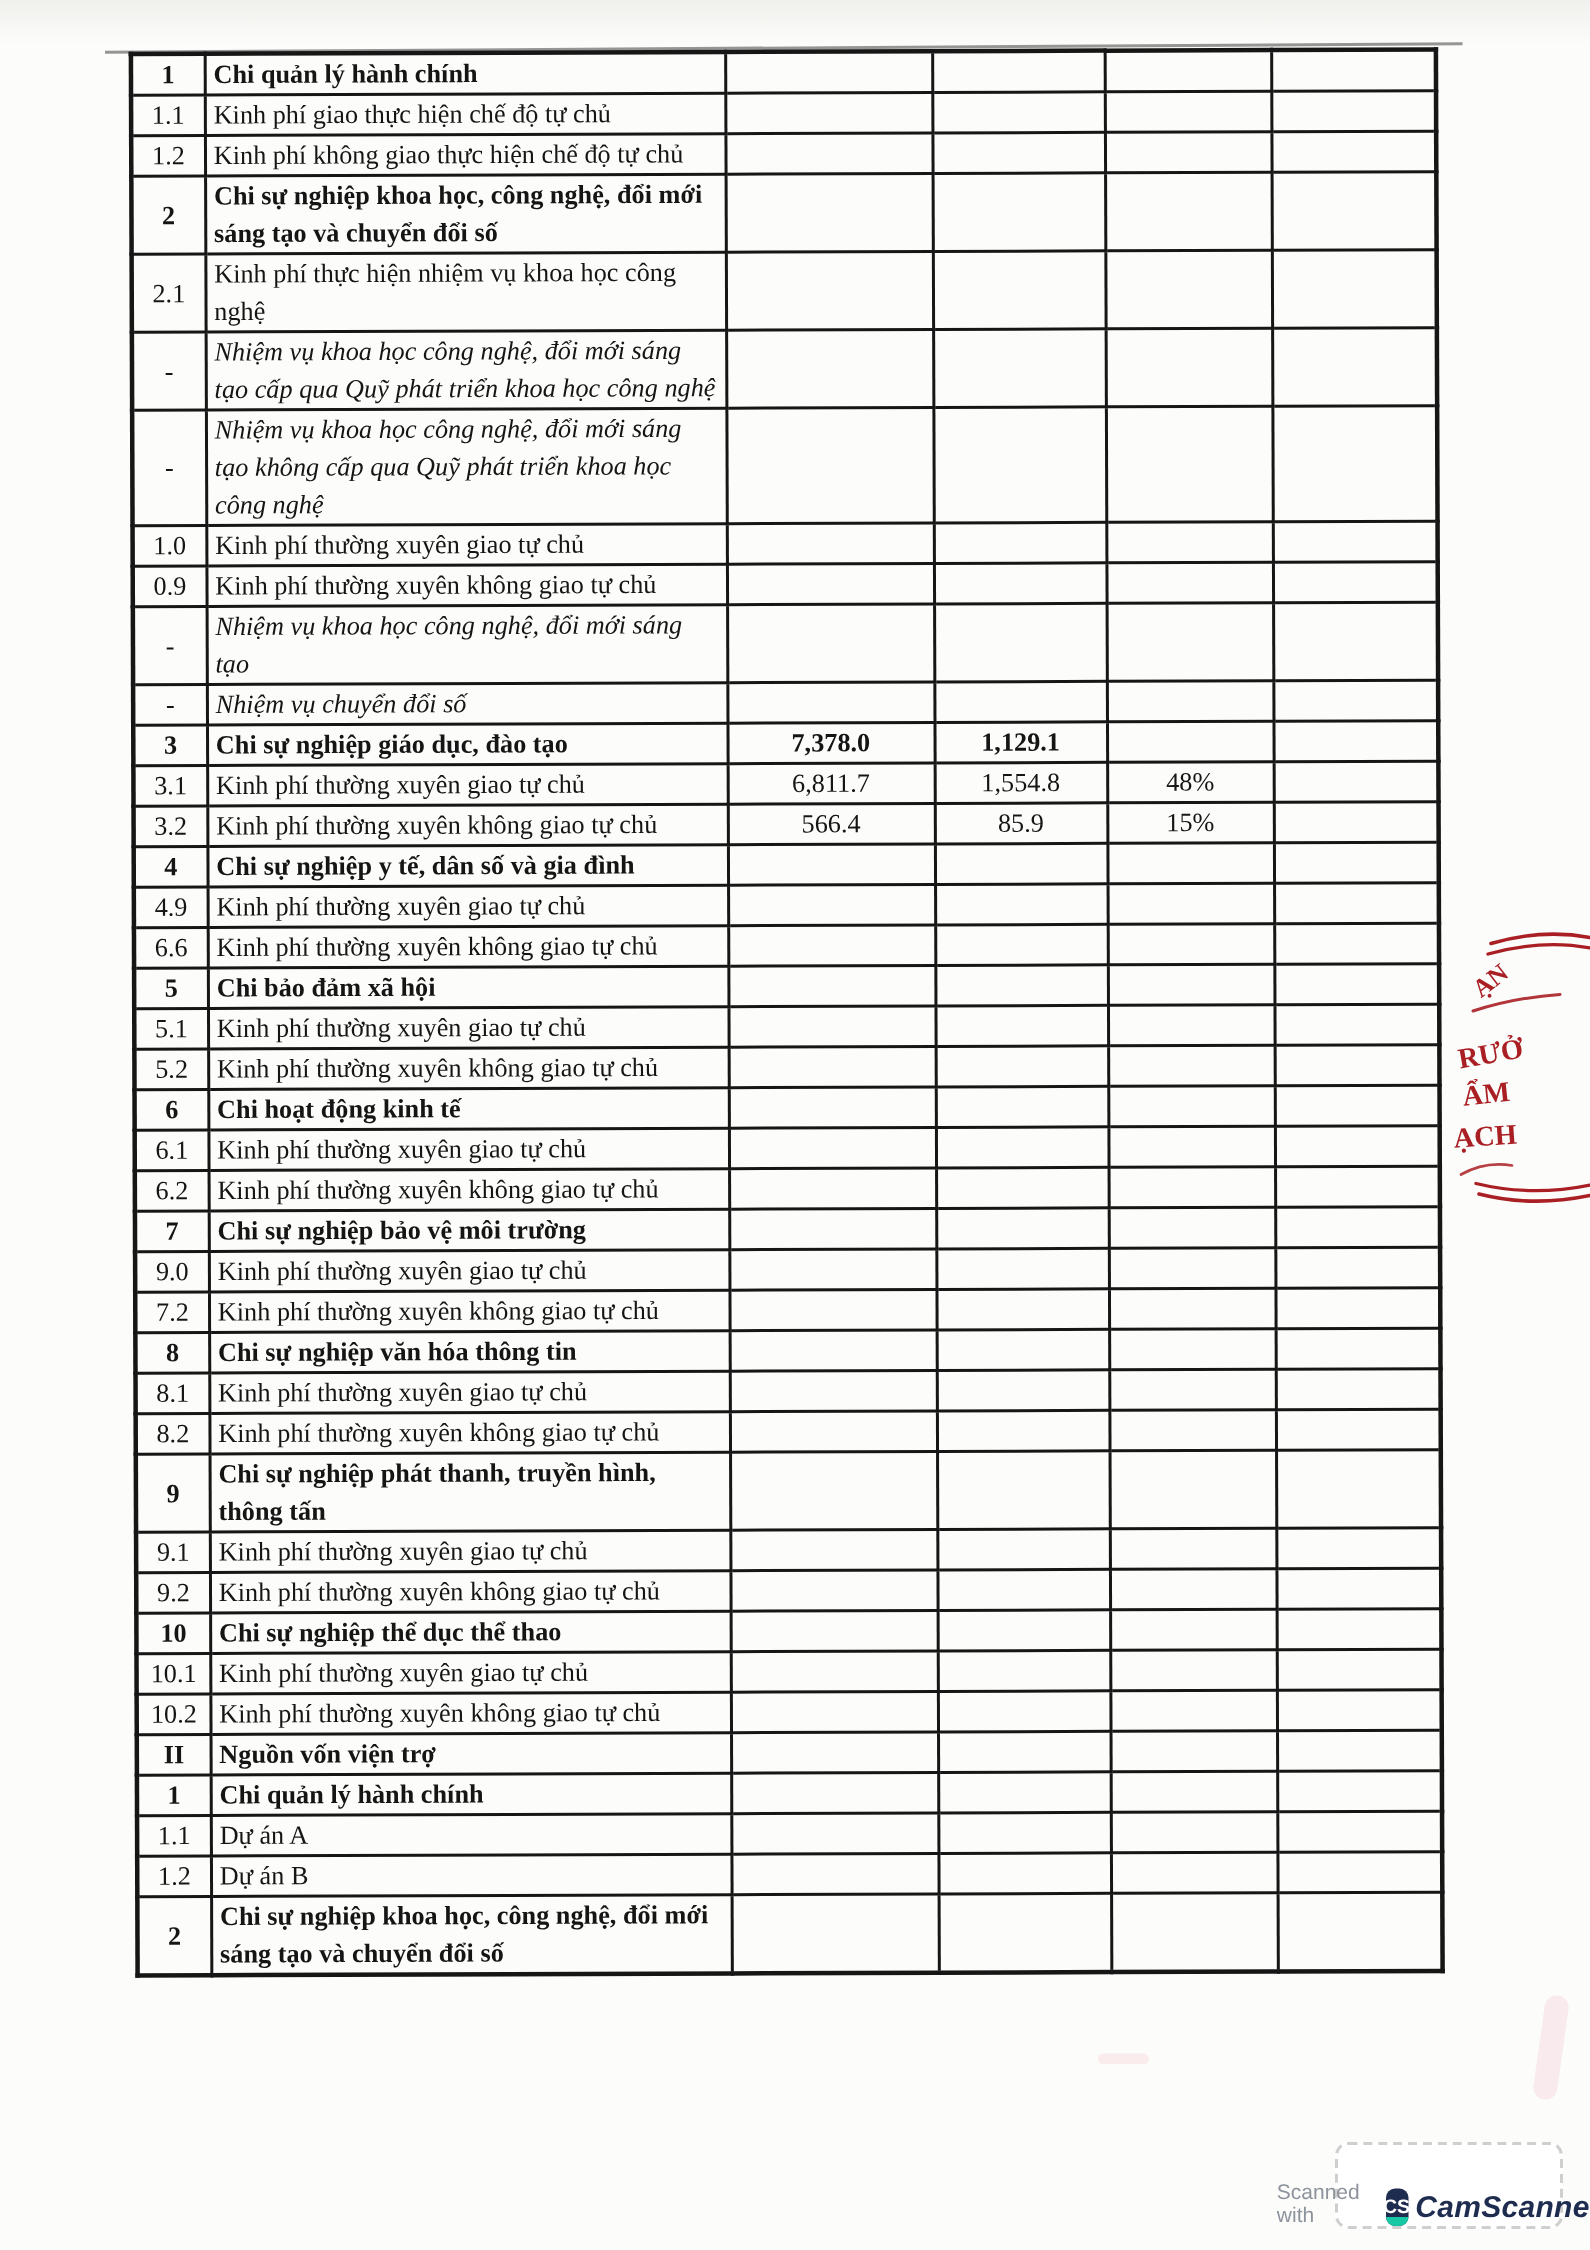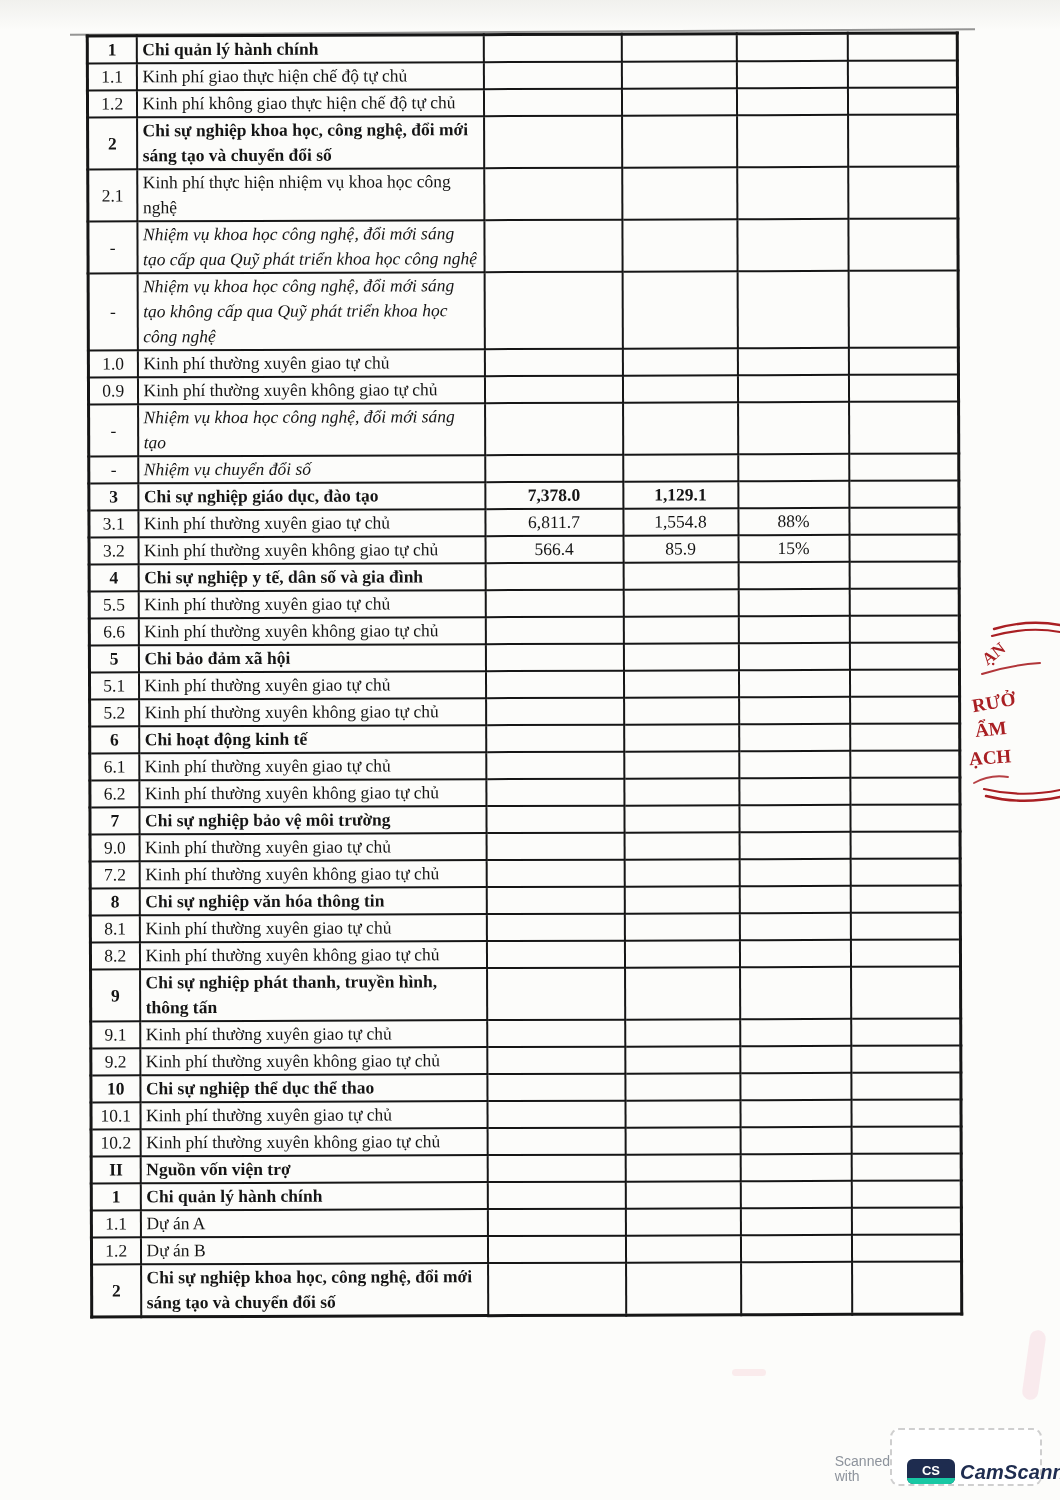--- a/index.html
+++ b/index.html
@@ -43,21 +43,21 @@
     background:rgba(240,150,170,0.16);border-radius:4px;}
 
   .cs-badge{
     position:absolute;left:890px;top:1428px;width:152px;height:58px;
     box-sizing:border-box;border:2px dashed #cfcfcf;border-radius:9px;background:#ffffff;
     display:flex;flex-direction:row;align-items:flex-end;justify-content:center;
     font-family:"Liberation Sans",sans-serif;gap:17px;
   }
   .cs-scanned{color:#8d939c;font-size:14px;line-height:15px;}
   .cs-row{display:flex;align-items:center;gap:5px;}
-  .cs-logo{position:relative;width:48px;height:25px;background:#1e2c4f;border-radius:6px;
+  .cs-logo{position:relative;width:15px;height:25px;background:#1e2c4f;border-radius:6px;
     display:flex;align-items:center;justify-content:center;}
   .cs-logo-text{color:#ffffff;font-weight:bold;font-size:13px;line-height:1;position:relative;z-index:2;margin-top:-3px;}
   .cs-logo-teal{position:absolute;left:0;right:0;bottom:0;height:6px;background:#18c8a4;
     border-radius:0 0 6px 6px;z-index:1;}
   .cs-name{color:#1e2c4f;font-weight:bold;font-size:20px;line-height:22px;letter-spacing:0.2px;font-style:italic;}
   .cs-tm{color:#1e2c4f;font-size:8px;vertical-align:top;line-height:10px;}
 </style>
 </head>
 <body>
 
@@ -170,41 +170,41 @@
             <td class="col-val">7,378.0</td>
             <td class="col-val">1,129.1</td>
             <td class="col-val"></td>
             <td class="col-val"></td>
           </tr>
           <tr>
             <td class="col-num">3.1</td>
             <td class="col-label">Kinh phí thường xuyên giao tự chủ</td>
             <td class="col-val">6,811.7</td>
             <td class="col-val">1,554.8</td>
-            <td class="col-val">88%</td>
+            <td class="col-val">48%</td>
             <td class="col-val"></td>
           </tr>
           <tr>
             <td class="col-num">3.2</td>
             <td class="col-label">Kinh phí thường xuyên không giao tự chủ</td>
             <td class="col-val">566.4</td>
             <td class="col-val">85.9</td>
             <td class="col-val">15%</td>
             <td class="col-val"></td>
           </tr>
           <tr class="bold">
             <td class="col-num">4</td>
             <td class="col-label">Chi sự nghiệp y tế, dân số và gia đình</td>
             <td class="col-val"></td>
             <td class="col-val"></td>
             <td class="col-val"></td>
             <td class="col-val"></td>
           </tr>
           <tr>
-            <td class="col-num">5.5</td>
+            <td class="col-num">4.9</td>
             <td class="col-label">Kinh phí thường xuyên giao tự chủ</td>
             <td class="col-val"></td>
             <td class="col-val"></td>
             <td class="col-val"></td>
             <td class="col-val"></td>
           </tr>
           <tr>
             <td class="col-num">6.6</td>
             <td class="col-label">Kinh phí thường xuyên không giao tự chủ</td>
             <td class="col-val"></td>

